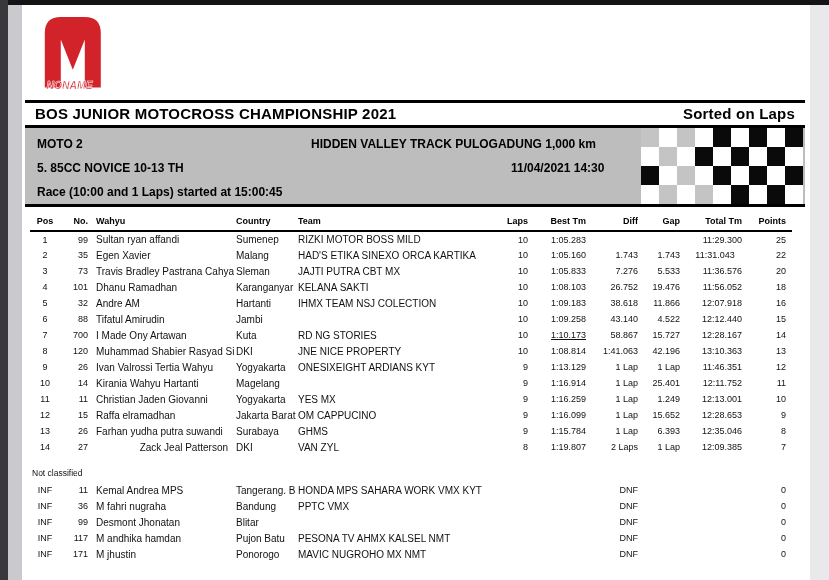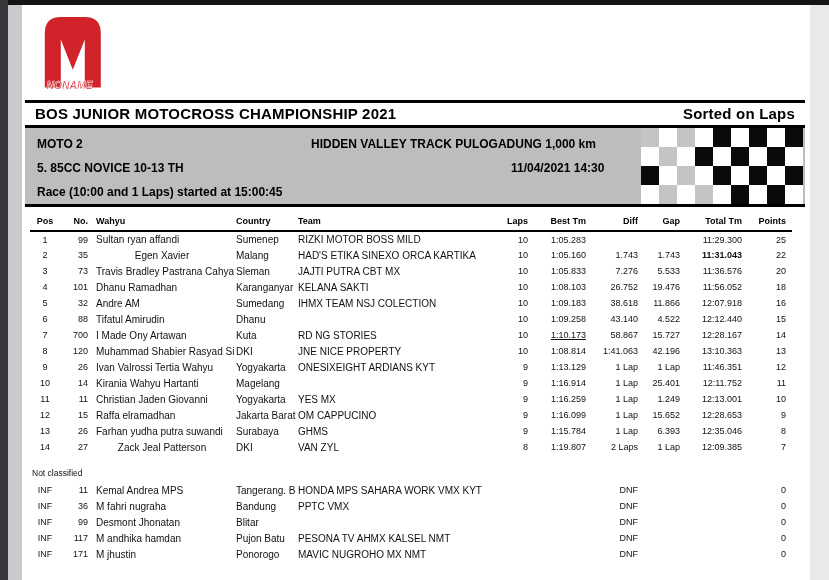--- a/index.html
+++ b/index.html
@@ -162,28 +162,28 @@
             <td class="c5" style="text-align: right;">10</td>
             <td class="c6" style="text-align: right;">1:05.283</td>
             <td class="c7" style="text-align: right;"></td>
             <td class="c8" style="text-align: right;"></td>
             <td class="c9" style="text-align: right;">11:29.300</td>
             <td class="c10" style="text-align: right;">25</td>
           </tr>
           <tr>
             <td class="c0" style="text-align: center;">2</td>
             <td class="c1" style="text-align: right;">35</td>
-            <td class="c2" style="text-align: center;">Egen Xavier</td>
+            <td class="c2" style="text-align: left;">Egen Xavier</td>
             <td class="c3" style="text-align: left;">Malang</td>
             <td class="c4" style="text-align: left;">HAD'S ETIKA SINEXO ORCA KARTIKA</td>
             <td class="c5" style="text-align: right;">10</td>
             <td class="c6" style="text-align: right;">1:05.160</td>
             <td class="c7" style="text-align: right;">1.743</td>
             <td class="c8" style="text-align: right;">1.743</td>
-            <td class="c9" style="text-align: right; font-weight: bold;">11:31.043</td>
+            <td class="c9" style="text-align: center;">11:31.043</td>
             <td class="c10" style="text-align: right;">22</td>
           </tr>
           <tr>
             <td class="c0" style="text-align: center;">3</td>
             <td class="c1" style="text-align: right;">73</td>
             <td class="c2" style="text-align: left;">Travis Bradley Pastrana Cahya</td>
             <td class="c3" style="text-align: left;">Sleman</td>
             <td class="c4" style="text-align: left;">JAJTI PUTRA CBT MX</td>
             <td class="c5" style="text-align: right;">10</td>
             <td class="c6" style="text-align: right;">1:05.833</td>
@@ -202,34 +202,34 @@
             <td class="c6" style="text-align: right;">1:08.103</td>
             <td class="c7" style="text-align: right;">26.752</td>
             <td class="c8" style="text-align: right;">19.476</td>
             <td class="c9" style="text-align: right;">11:56.052</td>
             <td class="c10" style="text-align: right;">18</td>
           </tr>
           <tr>
             <td class="c0" style="text-align: center;">5</td>
             <td class="c1" style="text-align: right;">32</td>
             <td class="c2" style="text-align: left;">Andre AM</td>
-            <td class="c3" style="text-align: left;">Sumedang</td>
+            <td class="c3" style="text-align: left;">Hartanti</td>
             <td class="c4" style="text-align: left;">IHMX TEAM NSJ COLECTION</td>
             <td class="c5" style="text-align: right;">10</td>
             <td class="c6" style="text-align: right;">1:09.183</td>
             <td class="c7" style="text-align: right;">38.618</td>
             <td class="c8" style="text-align: right;">11.866</td>
             <td class="c9" style="text-align: right;">12:07.918</td>
             <td class="c10" style="text-align: right;">16</td>
           </tr>
           <tr>
             <td class="c0" style="text-align: center;">6</td>
             <td class="c1" style="text-align: right;">88</td>
             <td class="c2" style="text-align: left;">Tifatul Amirudin</td>
-            <td class="c3" style="text-align: left;">Dhanu</td>
+            <td class="c3" style="text-align: left;">Jambi</td>
             <td class="c4" style="text-align: left;"></td>
             <td class="c5" style="text-align: right;">10</td>
             <td class="c6" style="text-align: right;">1:09.258</td>
             <td class="c7" style="text-align: right;">43.140</td>
             <td class="c8" style="text-align: right;">4.522</td>
             <td class="c9" style="text-align: right;">12:12.440</td>
             <td class="c10" style="text-align: right;">15</td>
           </tr>
           <tr>
             <td class="c0" style="text-align: center;">7</td>
@@ -318,21 +318,21 @@
             <td class="c5" style="text-align: right;">9</td>
             <td class="c6" style="text-align: right;">1:15.784</td>
             <td class="c7" style="text-align: right;">1 Lap</td>
             <td class="c8" style="text-align: right;">6.393</td>
             <td class="c9" style="text-align: right;">12:35.046</td>
             <td class="c10" style="text-align: right;">8</td>
           </tr>
           <tr>
             <td class="c0" style="text-align: center;">14</td>
             <td class="c1" style="text-align: right;">27</td>
-            <td class="c2" style="text-align: center;">Zack Jeal Patterson</td>
+            <td class="c2" style="text-align: right;">Zack Jeal Patterson</td>
             <td class="c3" style="text-align: left;">DKI</td>
             <td class="c4" style="text-align: left;">VAN ZYL</td>
             <td class="c5" style="text-align: right;">8</td>
             <td class="c6" style="text-align: right;">1:19.807</td>
             <td class="c7" style="text-align: right;">2 Laps</td>
             <td class="c8" style="text-align: right;">1 Lap</td>
             <td class="c9" style="text-align: right;">12:09.385</td>
             <td class="c10" style="text-align: right;">7</td>
           </tr>
         </tbody>

